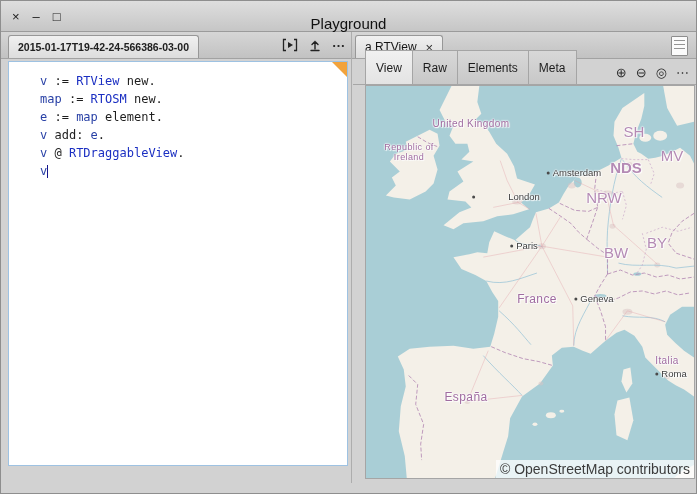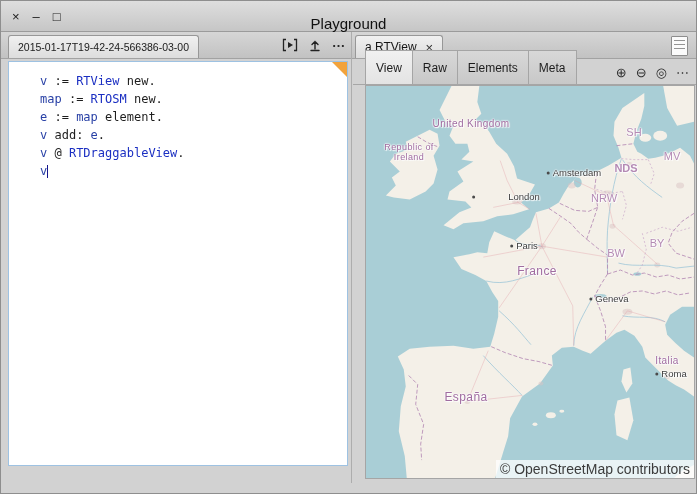--- a/index.html
+++ b/index.html
@@ -6,21 +6,21 @@
   .window{position:relative;width:697px;height:494px;background:#d2d2d2;overflow:hidden;border:1px solid #8e8e8e;box-sizing:border-box;}
 
   
   .titlebar{position:absolute;left:0;top:0;width:100%;height:30px;background:linear-gradient(#dedede,#c6c6c6);border-bottom:1px solid #9b9b9b;}
   .win-controls{position:absolute;left:11px;top:0;height:30px;display:flex;align-items:center;gap:13px;}
   .win-btn{font-size:13px;color:#1c1c1c;line-height:1;}
   .title{position:absolute;left:0;right:0;top:0;height:44px;display:flex;align-items:center;justify-content:center;font-size:15px;color:#101010;}
 
   
   .tabbar{position:absolute;left:0;top:31px;width:100%;height:26px;background:linear-gradient(#d6d6d6,#c2c2c2);border-bottom:1px solid #a2a2a2;}
-  .page-tab{position:absolute;left:7px;top:3px;height:23px;display:flex;align-items:center;padding:0 9px;background:linear-gradient(#f0f0f0,#dddddd);border:1px solid #979797;border-bottom:none;border-radius:3px 3px 0 0;font-size:10.5px;color:#202020;box-sizing:border-box;}
+  .page-tab{position:absolute;left:7px;top:3px;height:23px;display:flex;align-items:center;padding:0 9px;background:linear-gradient(#f0f0f0,#dddddd);border:1px solid #979797;border-bottom:none;border-radius:3px 3px 0 0;font-size:10.5px;color:#202020;box-sizing:border-box;font-weight:bold;}
   .tb-icons{position:absolute;left:281px;top:0;height:26px;display:flex;align-items:center;gap:10px;}
   .tb-icon{display:flex;align-items:center;}
   .tb-more{font-size:13px;color:#2a2a2a;font-weight:bold;}
   .insp-page-tab{position:absolute;left:354px;top:3px;height:23px;display:flex;align-items:center;gap:9px;padding:0 9px;background:linear-gradient(#f0f0f0,#dddddd);border:1px solid #979797;border-bottom:none;border-radius:3px 3px 0 0;font-size:12px;color:#151515;box-sizing:border-box;}
   .tab-close{font-size:13px;color:#333;line-height:1;}
   .pages-icon{position:absolute;right:8px;top:4px;width:15px;height:18px;background:#fbfbfb;border:1px solid #8d8d8d;border-radius:1px;}
   .pages-icon i{display:block;height:1px;background:#949494;margin:3px 2px 0;}
   .divider-v{position:absolute;left:350px;top:31px;width:1px;height:451px;background:#adadad;}
 
   
@@ -49,21 +49,21 @@
   .border{stroke:var(--border);stroke-width:1;fill:none;stroke-dasharray:4 2;opacity:.85;}
   .stborder{stroke:var(--stborder);stroke-width:.8;fill:none;stroke-dasharray:2 2;opacity:.85;}
   .river{stroke:#9fc7d8;stroke-width:.9;fill:none;opacity:.9;}
   .road{stroke:#e2a2aa;stroke-width:.8;fill:none;opacity:.5;}
   .urban{fill:#d9c3c3;opacity:.5;}
   .lake{fill:var(--sea);}
   .map-labels{position:absolute;inset:0;pointer-events:none;border-radius:29px;}
   .map-label{position:absolute;transform:translate(-50%,-50%);text-align:center;line-height:1.15;text-shadow:0 0 2px #fff,0 0 2px #fff,0 0 2px #fff,1px 1px 1px #fff;}
   .map-label.country{color:var(--country);font-size:10px;letter-spacing:.4px;}
   .map-label.country span{white-space:pre-line;}
-  .map-label.state{color:var(--state);font-size:11px;}
+  .map-label.state{color:var(--state);font-size:15px;}
   .map-label.city{color:var(--city);font-size:9.5px;display:flex;align-items:center;gap:3px;white-space:nowrap;}
   .city-dot{width:3px;height:3px;border-radius:50%;background:#4a4a4a;flex:none;}
   .attribution{position:absolute;right:0;bottom:0;background:rgba(255,255,255,.75);font-size:14px;color:#3c3c3c;padding:1px 4px;}
 </style>
 </head>
 <body>
 
 <div class="window">
 
   <div class="titlebar">
@@ -220,42 +220,42 @@
         <path class="stborder" d="M278,148 L282,164 L278,180 L272,189"></path>
         <path class="stborder" d="M282,148 L298,142 L314,146 L328,142"></path>
         <path class="stborder" d="M284,74 L290,88 L286,100"></path>
       </g>
     </svg>
 
     <div class="map-labels">
         <div class="map-label country" style="left: 105px; top: 38px; font-size: 10px;"><span>United Kingdom</span></div>
         <div class="map-label country" style="left: 43px; top: 66px; font-size: 9px;"><span>Republic of
 Ireland</span></div>
-        <div class="map-label country" style="left: 171px; top: 186px; font-size: 12px;"><span>France</span></div>
+        <div class="map-label country" style="left: 171px; top: 214px; font-size: 12px;"><span>France</span></div>
         <div class="map-label country" style="left: 100px; top: 312px; font-size: 12px;"><span>España</span></div>
         <div class="map-label country" style="left: 301px; top: 275px; font-size: 10px;"><span>Italia</span></div>
         <div class="map-label state" style="left: 268px; top: 46px;"><span>SH</span></div>
         <div class="map-label state" style="left: 306px; top: 70px;"><span>MV</span></div>
         <div class="map-label state" style="left: 260px; top: 82px; font-weight: bold;"><span>NDS</span></div>
         <div class="map-label state" style="left: 238px; top: 112px;"><span>NRW</span></div>
         <div class="map-label state" style="left: 250px; top: 167px;"><span>BW</span></div>
         <div class="map-label state" style="left: 291px; top: 157px;"><span>BY</span></div>
         <div class="map-label city" style="left: 140px; top: 111px; gap: 33px;">
           <span class="city-dot"></span>
           <span>London</span>
         </div>
         <div class="map-label city" style="left: 208px; top: 75px; margin-top: 12px;">
           <span class="city-dot"></span>
           <span>Amsterdam</span>
         </div>
         <div class="map-label city" style="left: 158px; top: 160px;">
           <span class="city-dot"></span>
           <span>Paris</span>
         </div>
-        <div class="map-label city" style="left: 228px; top: 213px; margin-left: 15px;">
+        <div class="map-label city" style="left: 228px; top: 213px;">
           <span class="city-dot"></span>
           <span>Geneva</span>
         </div>
         <div class="map-label city" style="left: 305px; top: 288px;">
           <span class="city-dot"></span>
           <span>Roma</span>
         </div>
       </div>
     <div class="attribution">© OpenStreetMap contributors</div>
   </div>

